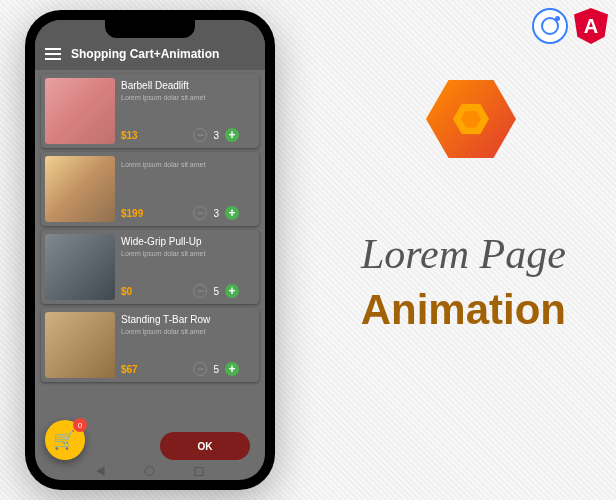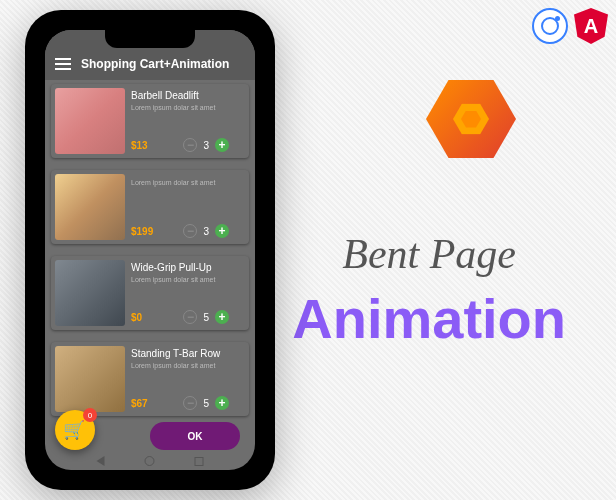--- a/index.html
+++ b/index.html
@@ -16,34 +16,34 @@
     .angular-shield { width: 34px; height: 36px; background: #dd0031; clip-path: polygon(50% 0%, 100% 18%, 90% 80%, 50% 100%, 10% 80%, 0% 18%); display: flex; align-items: center; justify-content: center; }
     .angular-a { color: #fff; font-weight: bold; font-size: 20px; }
     
     .hex-logo { position: absolute; top: 80px; right: 100px; width: 90px; height: 90px; }
     .hex-outer { width: 90px; height: 78px; background: linear-gradient(135deg, #ff8c00, #e03e2d); clip-path: polygon(25% 0%, 75% 0%, 100% 50%, 75% 100%, 25% 100%, 0% 50%); position: relative; }
     .hex-inner { position: absolute; top: 50%; left: 50%; transform: translate(-50%, -50%); width: 36px; height: 31px; background: #ffa500; clip-path: polygon(25% 0%, 75% 0%, 100% 50%, 75% 100%, 25% 100%, 0% 50%); }
     .hex-inner::after { content: ''; position: absolute; top: 50%; left: 50%; transform: translate(-50%, -50%); width: 20px; height: 17px; background: #ff8c00; clip-path: polygon(25% 0%, 75% 0%, 100% 50%, 75% 100%, 25% 100%, 0% 50%); }
     
     .title-text { position: absolute; top: 230px; right: 50px; text-align: center; }
     .title-line1 { font-family: Georgia, serif; font-size: 42px; color: #555; font-style: italic; }
-    .title-line2 { font-family: Arial, sans-serif; font-size: 56px; color: #8b5cf6; font-weight: bold; margin-top: 8px; }
+    .title-line2 { font-family: Arial, sans-serif; font-size: 42px; color: #a16207; font-weight: bold; margin-top: 8px; }
     
-    .phone { position: absolute; left: 25px; top: 10px; width: 250px; height: 480px; background: #000; border-radius: 36px; padding: 20px; box-shadow: 0 10px 40px rgba(0,0,0,0.3); }
+    .phone { position: absolute; left: 25px; top: 10px; width: 250px; height: 480px; background: #000; border-radius: 36px; padding: 10px; box-shadow: 0 10px 40px rgba(0,0,0,0.3); }
     .phone-screen { width: 100%; height: 100%; background: #6e6e6e; border-radius: 26px; overflow: hidden; position: relative; }
     .phone-notch { position: absolute; top: 0; left: 50%; transform: translateX(-50%); width: 90px; height: 18px; background: #000; border-radius: 0 0 12px 12px; z-index: 10; }
     
     .status-bar { height: 18px; background: #5a5a5a; }
     .app-header { height: 32px; background: #5a5a5a; display: flex; align-items: center; padding: 0 10px; gap: 10px; }
     .menu-icon { width: 16px; height: 12px; display: flex; flex-direction: column; justify-content: space-between; }
     .menu-icon span { height: 2px; background: #fff; }
     .header-title { color: #fff; font-size: 12px; font-weight: bold; }
     
     .cart-list { height: calc(100% - 50px); overflow: hidden; padding: 4px 6px; }
-    .cart-item { background: #6e6e6e; border-radius: 4px; margin-bottom: 12px; display: flex; padding: 4px; box-shadow: 0 1px 3px rgba(0,0,0,0.4); height: 74px; }
+    .cart-item { background: #6e6e6e; border-radius: 4px; margin-bottom: 4px; display: flex; padding: 4px; box-shadow: 0 1px 3px rgba(0,0,0,0.4); height: 74px; }
     .item-img { width: 70px; height: 66px; border-radius: 3px; flex-shrink: 0; }
     .img1 { background: linear-gradient(135deg, #e8a0a0, #d88080, #c07070); }
     .img2 { background: linear-gradient(135deg, #f0d090, #c09060, #907050); }
     .img3 { background: linear-gradient(135deg, #808890, #606870, #404850); }
     .img4 { background: linear-gradient(135deg, #d0b080, #b09060, #907040); }
     .img5 { background: linear-gradient(135deg, #909090, #707070, #505050); }
     .item-content { flex: 1; padding: 2px 6px; position: relative; }
     .item-title { color: #fff; font-size: 10px; font-weight: 500; }
     .item-desc { color: #bbb; font-size: 7px; margin-top: 3px; }
     .item-bottom { position: absolute; bottom: 2px; left: 6px; right: 16px; display: flex; justify-content: space-between; align-items: center; }
@@ -51,21 +51,21 @@
     .qty-controls { display: flex; align-items: center; gap: 6px; }
     .qty-btn { width: 14px; height: 14px; border-radius: 50%; display: flex; align-items: center; justify-content: center; font-size: 12px; font-weight: bold; }
     .minus-btn { border: 1.5px solid #888; color: #888; }
     .plus-btn { background: #4caf50; color: #fff; }
     .qty-num { color: #fff; font-size: 10px; }
     
     .fab-cart { position: absolute; bottom: 20px; left: 10px; width: 40px; height: 40px; background: #ffc107; border-radius: 50%; display: flex; align-items: center; justify-content: center; box-shadow: 0 3px 8px rgba(0,0,0,0.4); }
     .fab-cart-badge { position: absolute; top: -2px; right: -2px; width: 14px; height: 14px; background: #f44336; border-radius: 50%; color: #fff; font-size: 8px; display: flex; align-items: center; justify-content: center; }
     .cart-icon { color: #4caf50; font-size: 18px; }
     
-    .ok-btn { position: absolute; bottom: 20px; right: 15px; width: 90px; height: 28px; background: #701a75; border-radius: 14px; display: flex; align-items: center; justify-content: center; color: #fff; font-size: 10px; font-weight: bold; }
+    .ok-btn { position: absolute; bottom: 20px; right: 15px; width: 90px; height: 28px; background: #7f1d1d; border-radius: 14px; display: flex; align-items: center; justify-content: center; color: #fff; font-size: 10px; font-weight: bold; }
     
     .nav-bar { position: absolute; bottom: 4px; left: 50%; transform: translateX(-50%); display: flex; gap: 40px; align-items: center; }
     .nav-tri { width: 0; height: 0; border-top: 5px solid transparent; border-bottom: 5px solid transparent; border-right: 8px solid #555; }
     .nav-circle { width: 10px; height: 10px; border: 1.5px solid #555; border-radius: 50%; }
     .nav-square { width: 9px; height: 9px; border: 1.5px solid #555; }
   </style>
 </head>
 <body>
 
 <div class="bg-texture"></div>
@@ -81,21 +81,21 @@
     </div>
 </div>
 
 <div class="hex-logo">
   <div class="hex-outer">
       <div class="hex-inner"></div>
     </div>
 </div>
 
 <div class="title-text">
-  <div class="title-line1">Bent Page</div>
+  <div class="title-line1">Lorem Page</div>
   <div class="title-line2">Animation</div>
 </div>
 
 <div class="phone">
   <div class="phone-screen">
     <div class="phone-notch"></div>
     <div class="status-bar"></div>
     <div class="app-header">
       <div class="menu-icon">
           <span></span>

